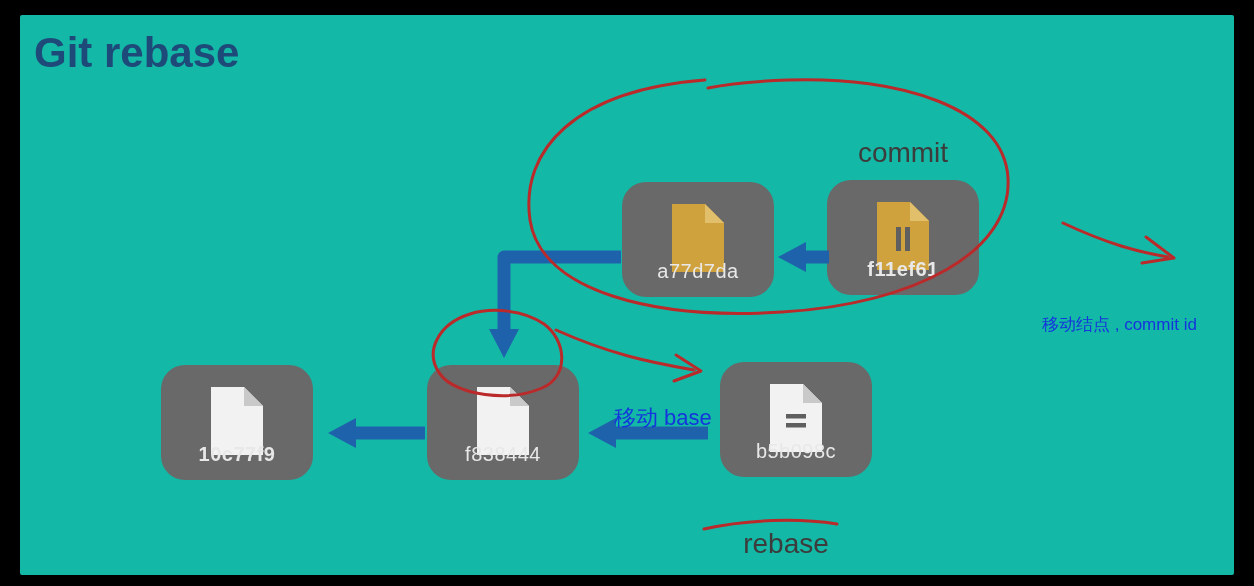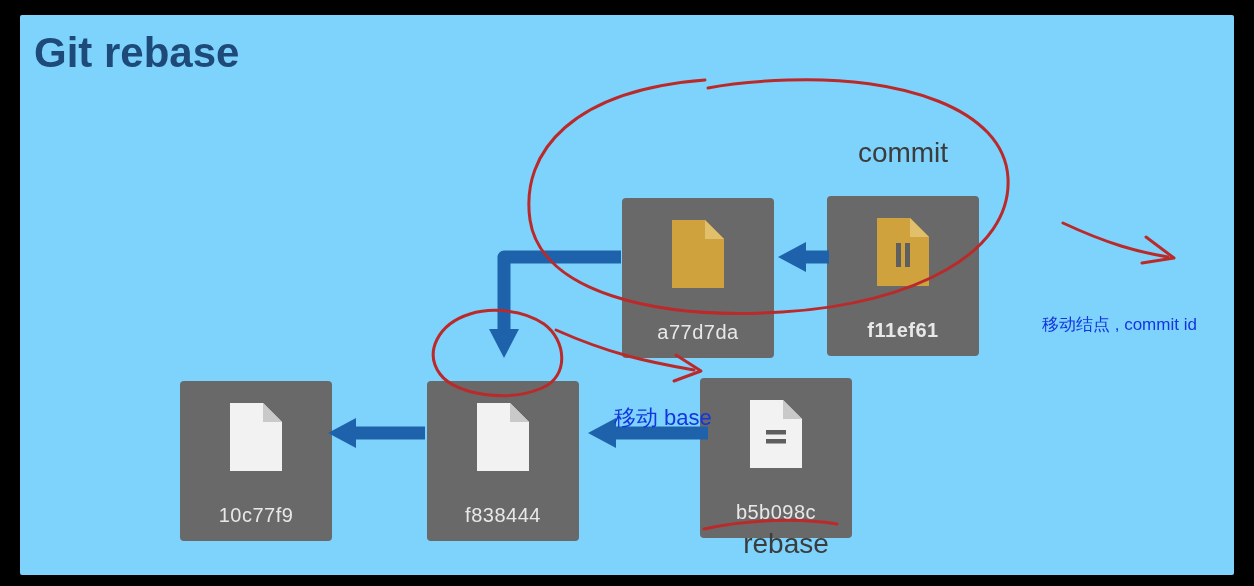--- a/index.html
+++ b/index.html
@@ -1,39 +1,39 @@
 <!DOCTYPE html>
 <html><head>
 <meta charset="utf-8">
 <style>
   html,body{margin:0;padding:0;background:#000;}
   body{width:1254px;height:586px;position:relative;overflow:hidden;
        font-family:"Liberation Sans","DejaVu Sans",sans-serif;}
   .stage{position:absolute;inset:0;background:#000;border-radius:10px;overflow:hidden;}
   .panel{position:absolute;left:20px;top:15px;width:1214px;height:560px;
-         background:#7dd3fc;border-radius:2px;}
+         background:#14b8a6;border-radius:2px;}
   .slide-title{position:absolute;left:14px;top:14px;margin:0;
          font-size:42px;font-weight:700;color:#1e4a7a;letter-spacing:0;}
-  .commit{position:absolute;width:152px;height:160px;background:#696969;
-          border-radius:4px;z-index:2;margin-top:16px;}
+  .commit{position:absolute;width:152px;height:115px;background:#696969;
+          border-radius:24px;z-index:2;}
   .commit .doc{position:absolute;left:50%;top:21px;transform:translateX(-50%);}
   .commit .hash{position:absolute;left:0;right:0;bottom:14px;text-align:center;
           color:#e8e8e8;font-size:20px;letter-spacing:.5px;}
   .branch-label{position:absolute;text-align:center;color:#3c3c3c;
           font-size:28px;z-index:3;}
   .note{position:absolute;color:#1535dd;z-index:6;white-space:nowrap;text-align:center;}
   .note.move-base{left:594px;top:388px;font-size:22px;}
   .note.move-node{left:1022px;top:298px;font-size:17px;}
   .overlay{position:absolute;inset:0;z-index:5;pointer-events:none;}
   
   .n-a77d7da{left:602px;top:167px;}
   .n-f11ef61{left:807px;top:165px;font-weight:bold;}
-  .n-10c77f9{left:160px;top:350px;}
+  .n-10c77f9{left:141px;top:350px;font-weight:bold;}
   .n-f838444{left:407px;top:350px;}
-  .n-b5b098c{left:680px;top:347px;}
+  .n-b5b098c{left:700px;top:347px;}
   
   .feature-pos{left:807px;top:122px;width:152px;}
   .master-pos{left:690px;top:513px;width:152px;}
 </style>
 </head>
 <body>
 
 <div class="stage">
   <div class="panel">
 

